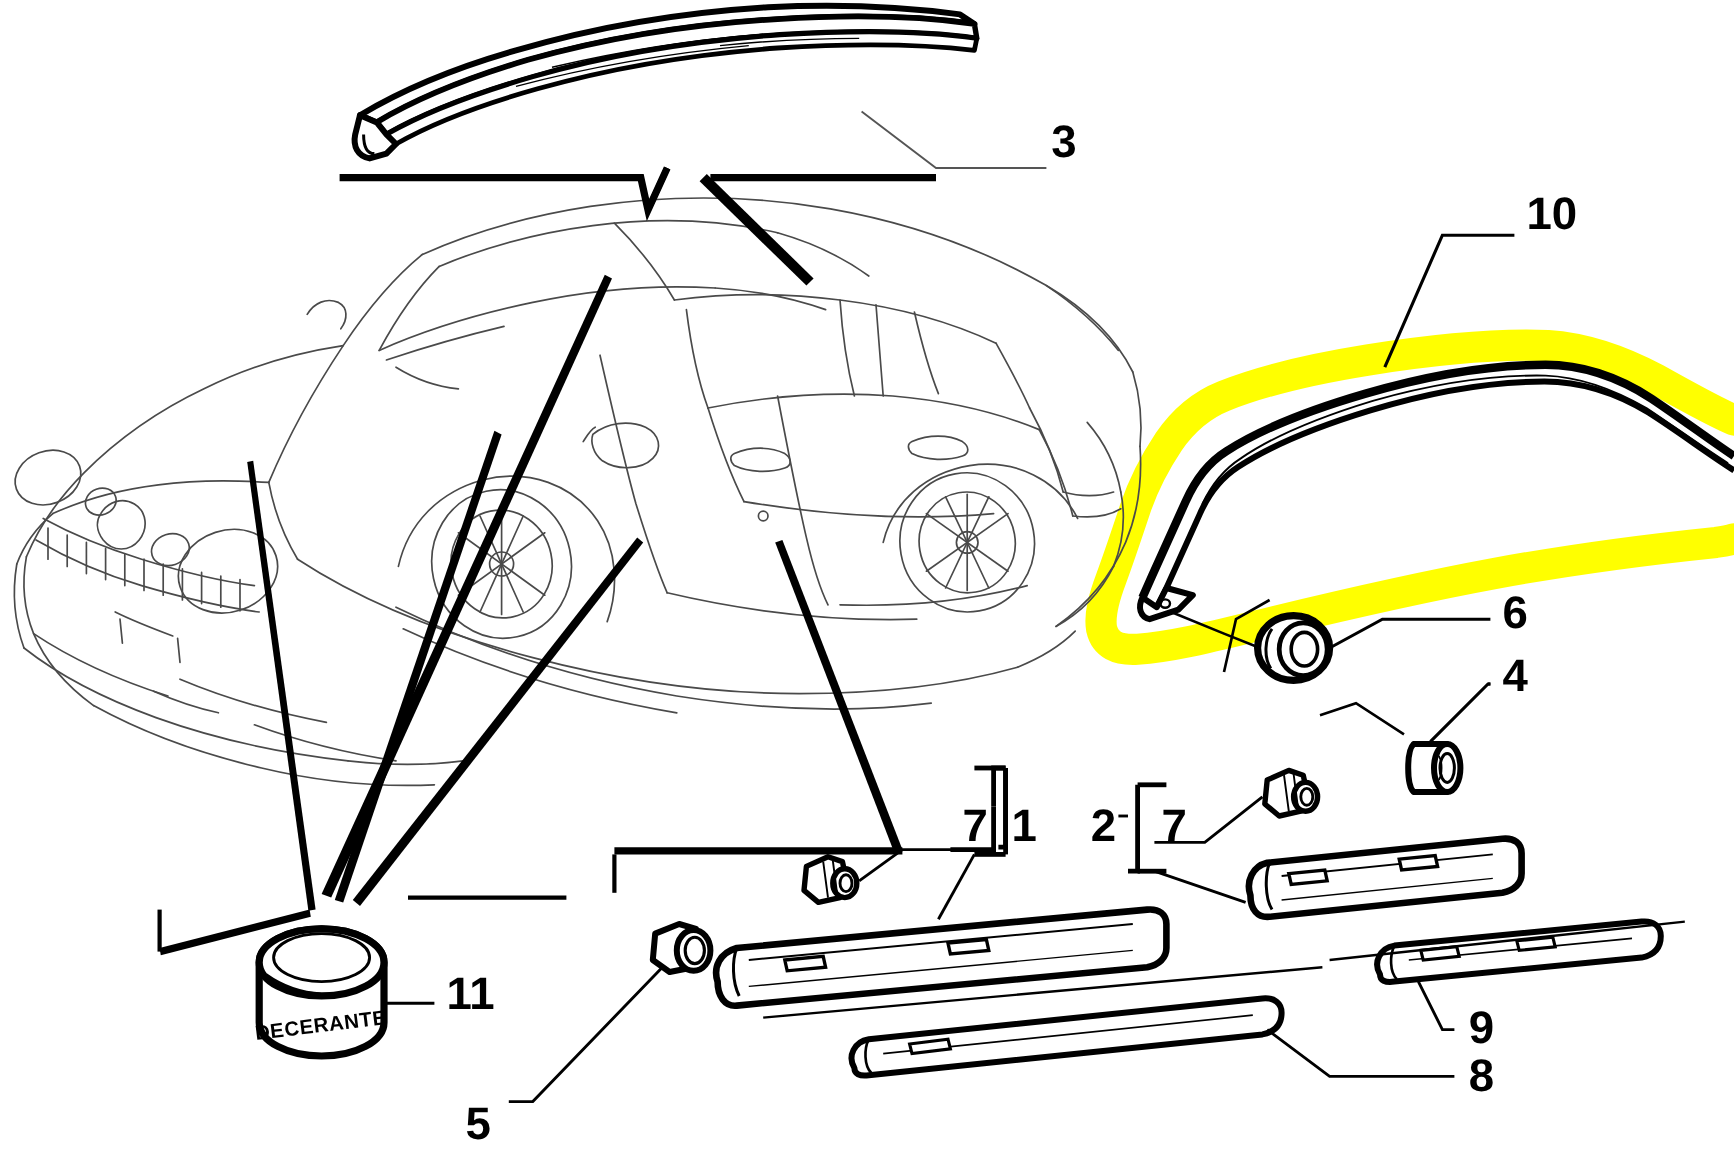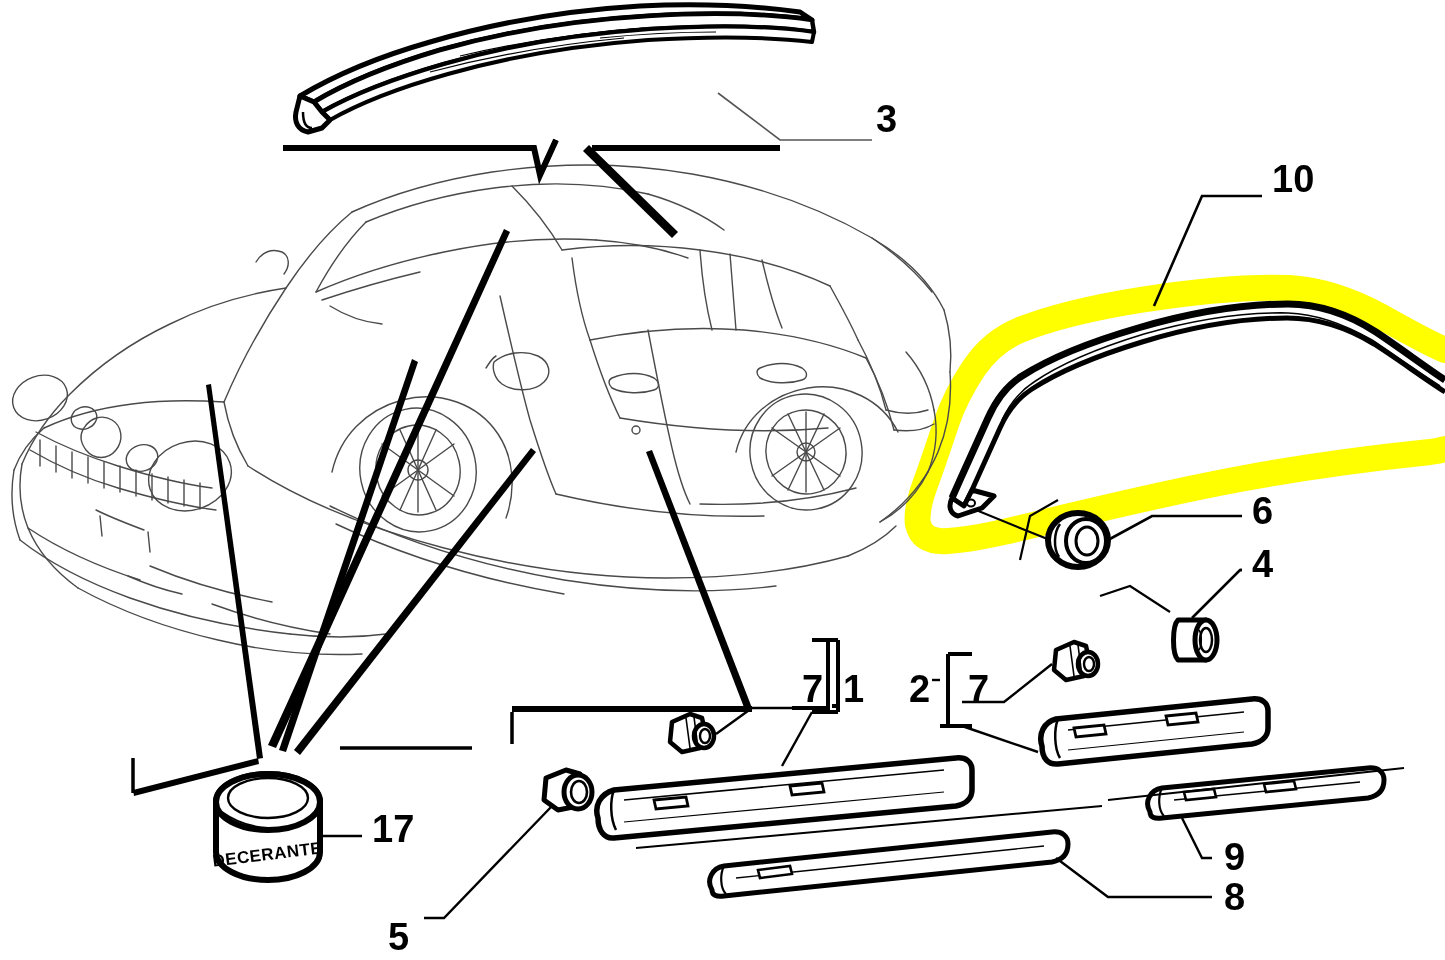--- a/index.html
+++ b/index.html
@@ -367,16 +367,16 @@
 <div class="lbl" style="left:876px;top:100px;">3</div>
 <div class="lbl" style="left:1272px;top:160px;">10</div>
 <div class="lbl" style="left:1252px;top:492px;">6</div>
 <div class="lbl" style="left:1252px;top:545px;">4</div>
 <div class="lbl" style="left:802px;top:670px;">7</div>
 <div class="lbl" style="left:843px;top:670px;">1</div>
 <div class="lbl" style="left:909px;top:670px;">2</div>
 <div class="lbl" style="left:968px;top:670px;">7</div>
 <div class="lbl" style="left:1224px;top:838px;">9</div>
 <div class="lbl" style="left:1224px;top:878px;">8</div>
-<div class="lbl" style="left:372px;top:810px;">17</div>
+<div class="lbl" style="left:372px;top:810px;">11</div>
 <div class="lbl" style="left:388px;top:918px;">5</div>
 
 </div>
 
 </body></html>

